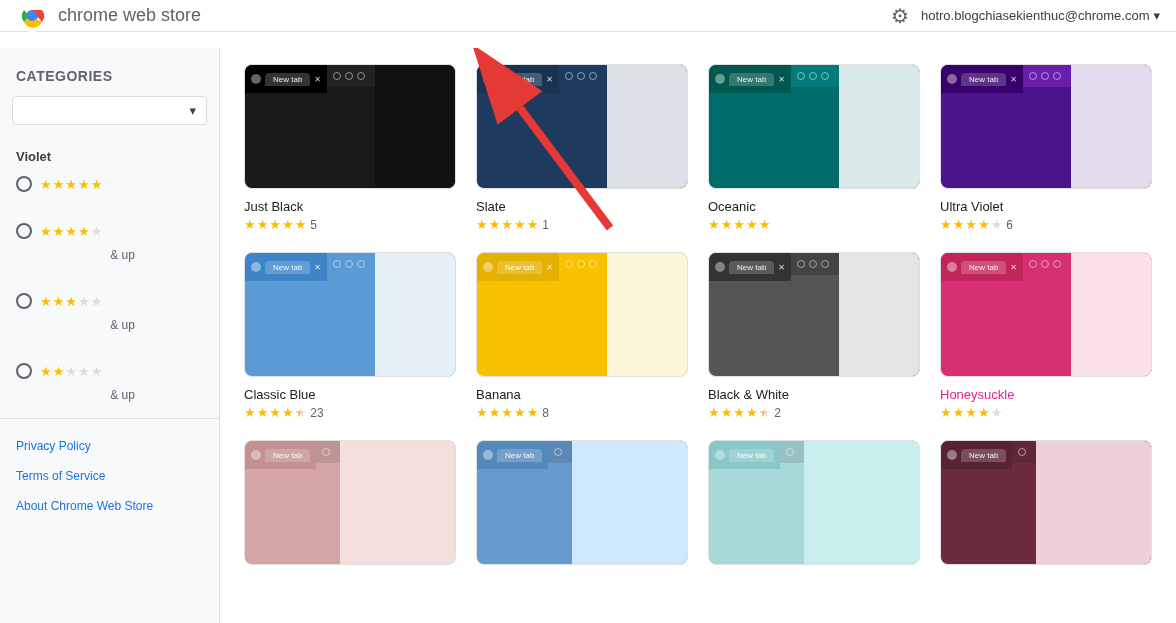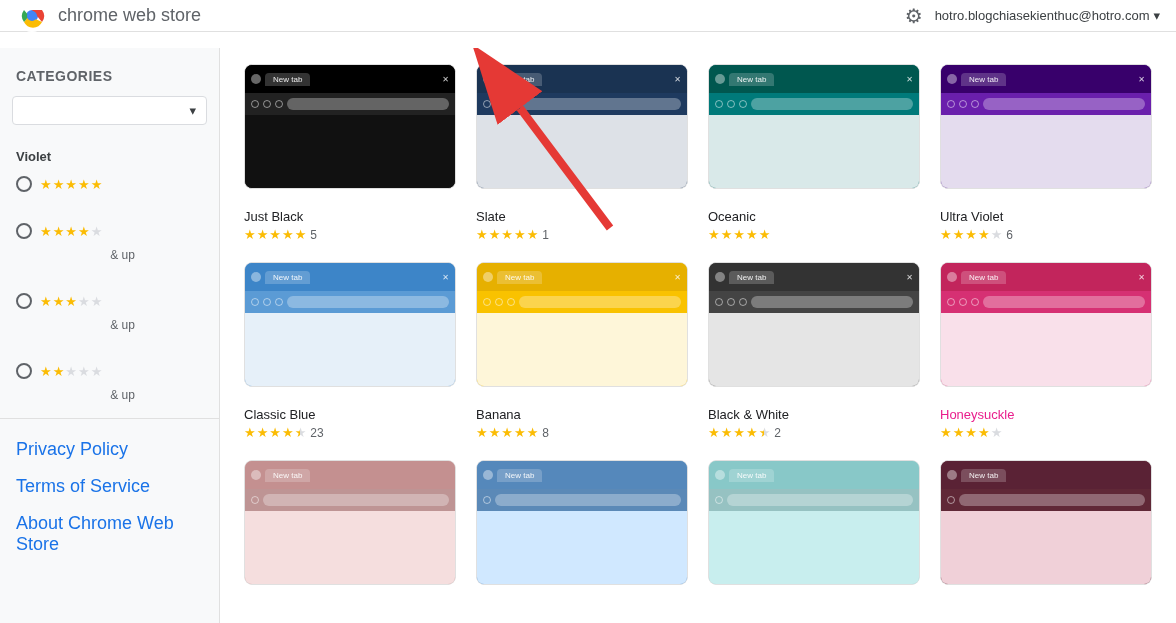--- a/index.html
+++ b/index.html
@@ -126,21 +126,21 @@
       margin-top: 48px;
     }
     .sidebar-divider {
       border: none;
       border-top: 1px solid #e0e0e0;
       margin: 12px 0;
     }
     .sidebar-link {
       display: block;
       padding: 8px 16px;
-      font-size: 18px;
+      font-size: 12px;
       color: #1a73e8;
       cursor: pointer;
       text-decoration: none;
     }
 
     
     .main-content {
       flex: 1;
       overflow-y: auto;
       padding: 16px 24px;
@@ -163,41 +163,41 @@
       height: 125px;
       border-radius: 8px;
       overflow: hidden;
       border: 1px solid #e0e0e0;
       position: relative;
     }
     .theme-name {
       font-size: 13px;
       font-weight: 500;
       color: #202124;
-      margin-top: 20px;
+      margin-top: 10px;
     }
     .theme-name.pink { color: #e91e8c; }
     .theme-rating {
       display: flex;
       align-items: center;
       gap: 4px;
       margin-top: 3px;
     }
     .theme-rating .stars { gap: 1px; }
     .review-count {
       font-size: 12px;
       color: #5f6368;
     }
 
     
     .mock-browser {
       width: 100%;
       height: 100%;
       display: flex;
-      flex-direction: column;
+      flex-direction: row;
     }
     .mock-titlebar {
       height: 28px;
       display: flex;
       align-items: center;
       padding: 0 6px;
       gap: 4px;
       font-size: 9px;
       color: rgba(255,255,255,0.8);
     }
@@ -316,21 +316,21 @@
       <path d="M16 10 h10 a10 10 0 0 1 0 12 L21 16 Z" fill="#ea4335"></path>
       <path d="M26 22 a10 10 0 0 1 -18 0 L13 16 Z" fill="#fbbc04"></path>
       <path d="M8 22 a10 10 0 0 1 0 -12 L13 16 Z" fill="#34a853"></path>
       <circle cx="16" cy="16" r="5" fill="#4285f4"></circle>
     </svg>
     <span class="header-title">chrome web store</span>
   </div>
   <div class="header-right">
     <span class="gear-icon">⚙</span>
     <span class="user-email">
-      <span>hotro.blogchiasekienthuc@hotro.com</span>
+      <span>hotro.blogchiasekienthuc@chrome.com</span>
       <span>▾</span>
     </span>
   </div>
 </header>
 
 <div class="layout">
 
   <aside class="sidebar">
     <div class="sidebar-section-title">Categories</div>
     <div class="sidebar-dropdown">

